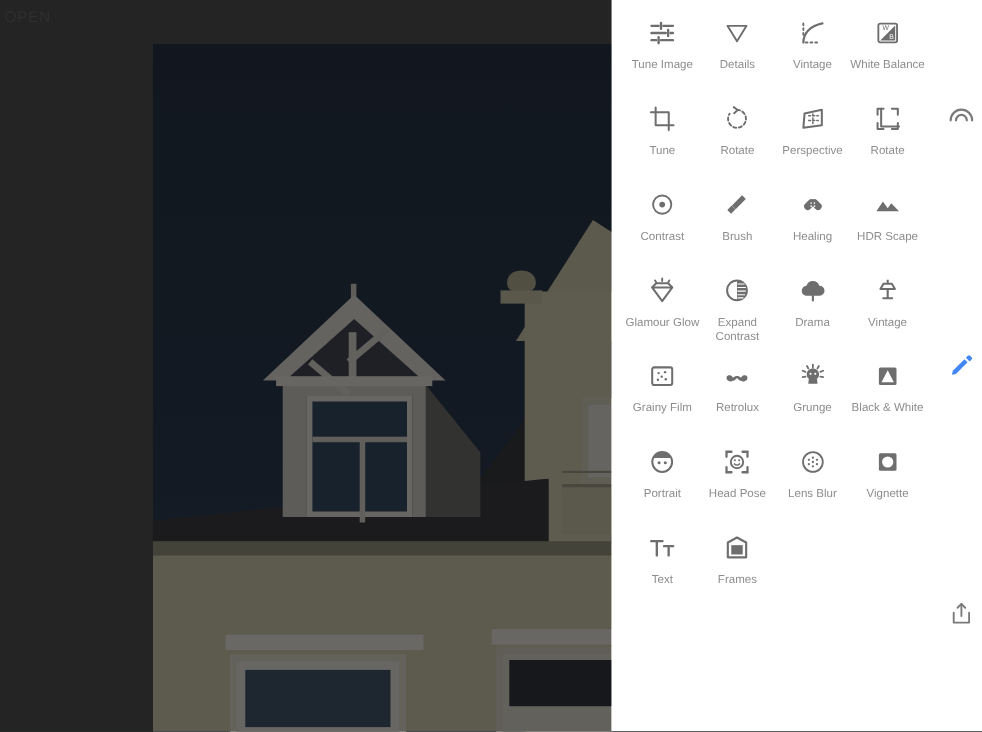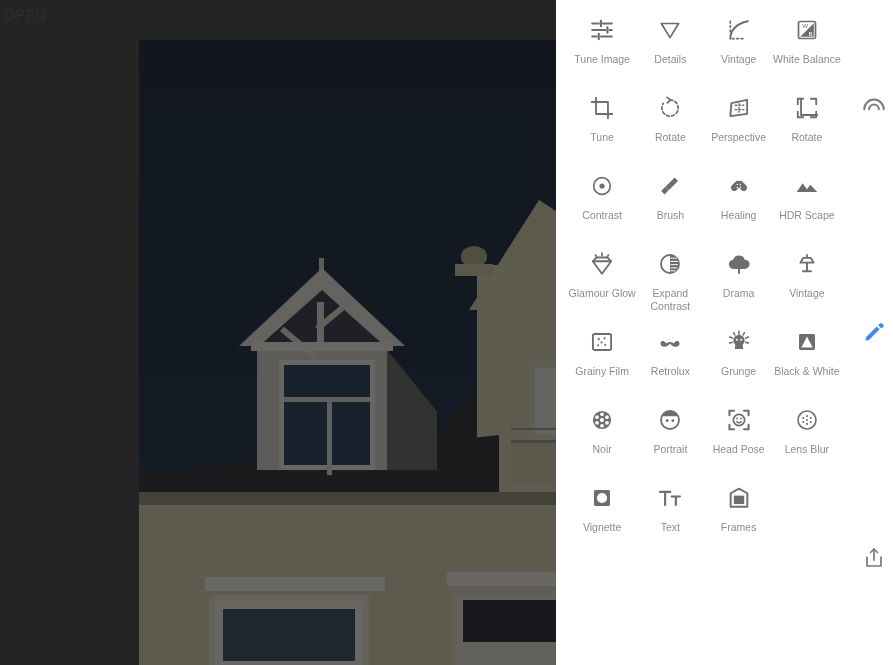--- a/index.html
+++ b/index.html
@@ -443,37 +443,20 @@
           <svg width="24" height="24" viewBox="0 0 24 24">
             <rect x="4" y="4" width="16" height="16" rx="1.4" fill="#6e6e6e"></rect>
             <path d="M12 6.6 17.6 17.4H6.4z" fill="#ffffff"></path>
           </svg>
         </div>
         <div class="tlabel">Black &amp; White</div>
       </div>
       <div class="tool">
         <div class="ticon">
           <svg width="26" height="26" viewBox="0 0 24 24">
-            <circle cx="12" cy="12" r="8.4" fill="#6e6e6e"></circle>
-            <g fill="#ffffff">
-              <circle cx="12" cy="12" r="1.9"></circle>
-              <circle cx="12" cy="6.7" r="1.7"></circle>
-              <circle cx="12" cy="17.3" r="1.7"></circle>
-              <circle cx="7.4" cy="9.4" r="1.7"></circle>
-              <circle cx="16.6" cy="9.4" r="1.7"></circle>
-              <circle cx="7.4" cy="14.6" r="1.7"></circle>
-              <circle cx="16.6" cy="14.6" r="1.7"></circle>
-            </g>
-          </svg>
-        </div>
-        <div class="tlabel">Noir</div>
-      </div>
-      <div class="tool">
-        <div class="ticon">
-          <svg width="26" height="26" viewBox="0 0 24 24">
             <circle cx="12" cy="12" r="8.3" fill="none" stroke="#6e6e6e" stroke-width="1.7"></circle>
             <path d="M4.6 8.6c1.6-3 4.2-4.9 7.4-4.9s5.8 1.9 7.4 4.9z" fill="#6e6e6e"></path>
             <g fill="#6e6e6e">
               <circle cx="9.4" cy="12.6" r="1.3"></circle>
               <circle cx="14.6" cy="12.6" r="1.3"></circle>
             </g>
           </svg>
         </div>
         <div class="tlabel">Portrait</div>
       </div>

